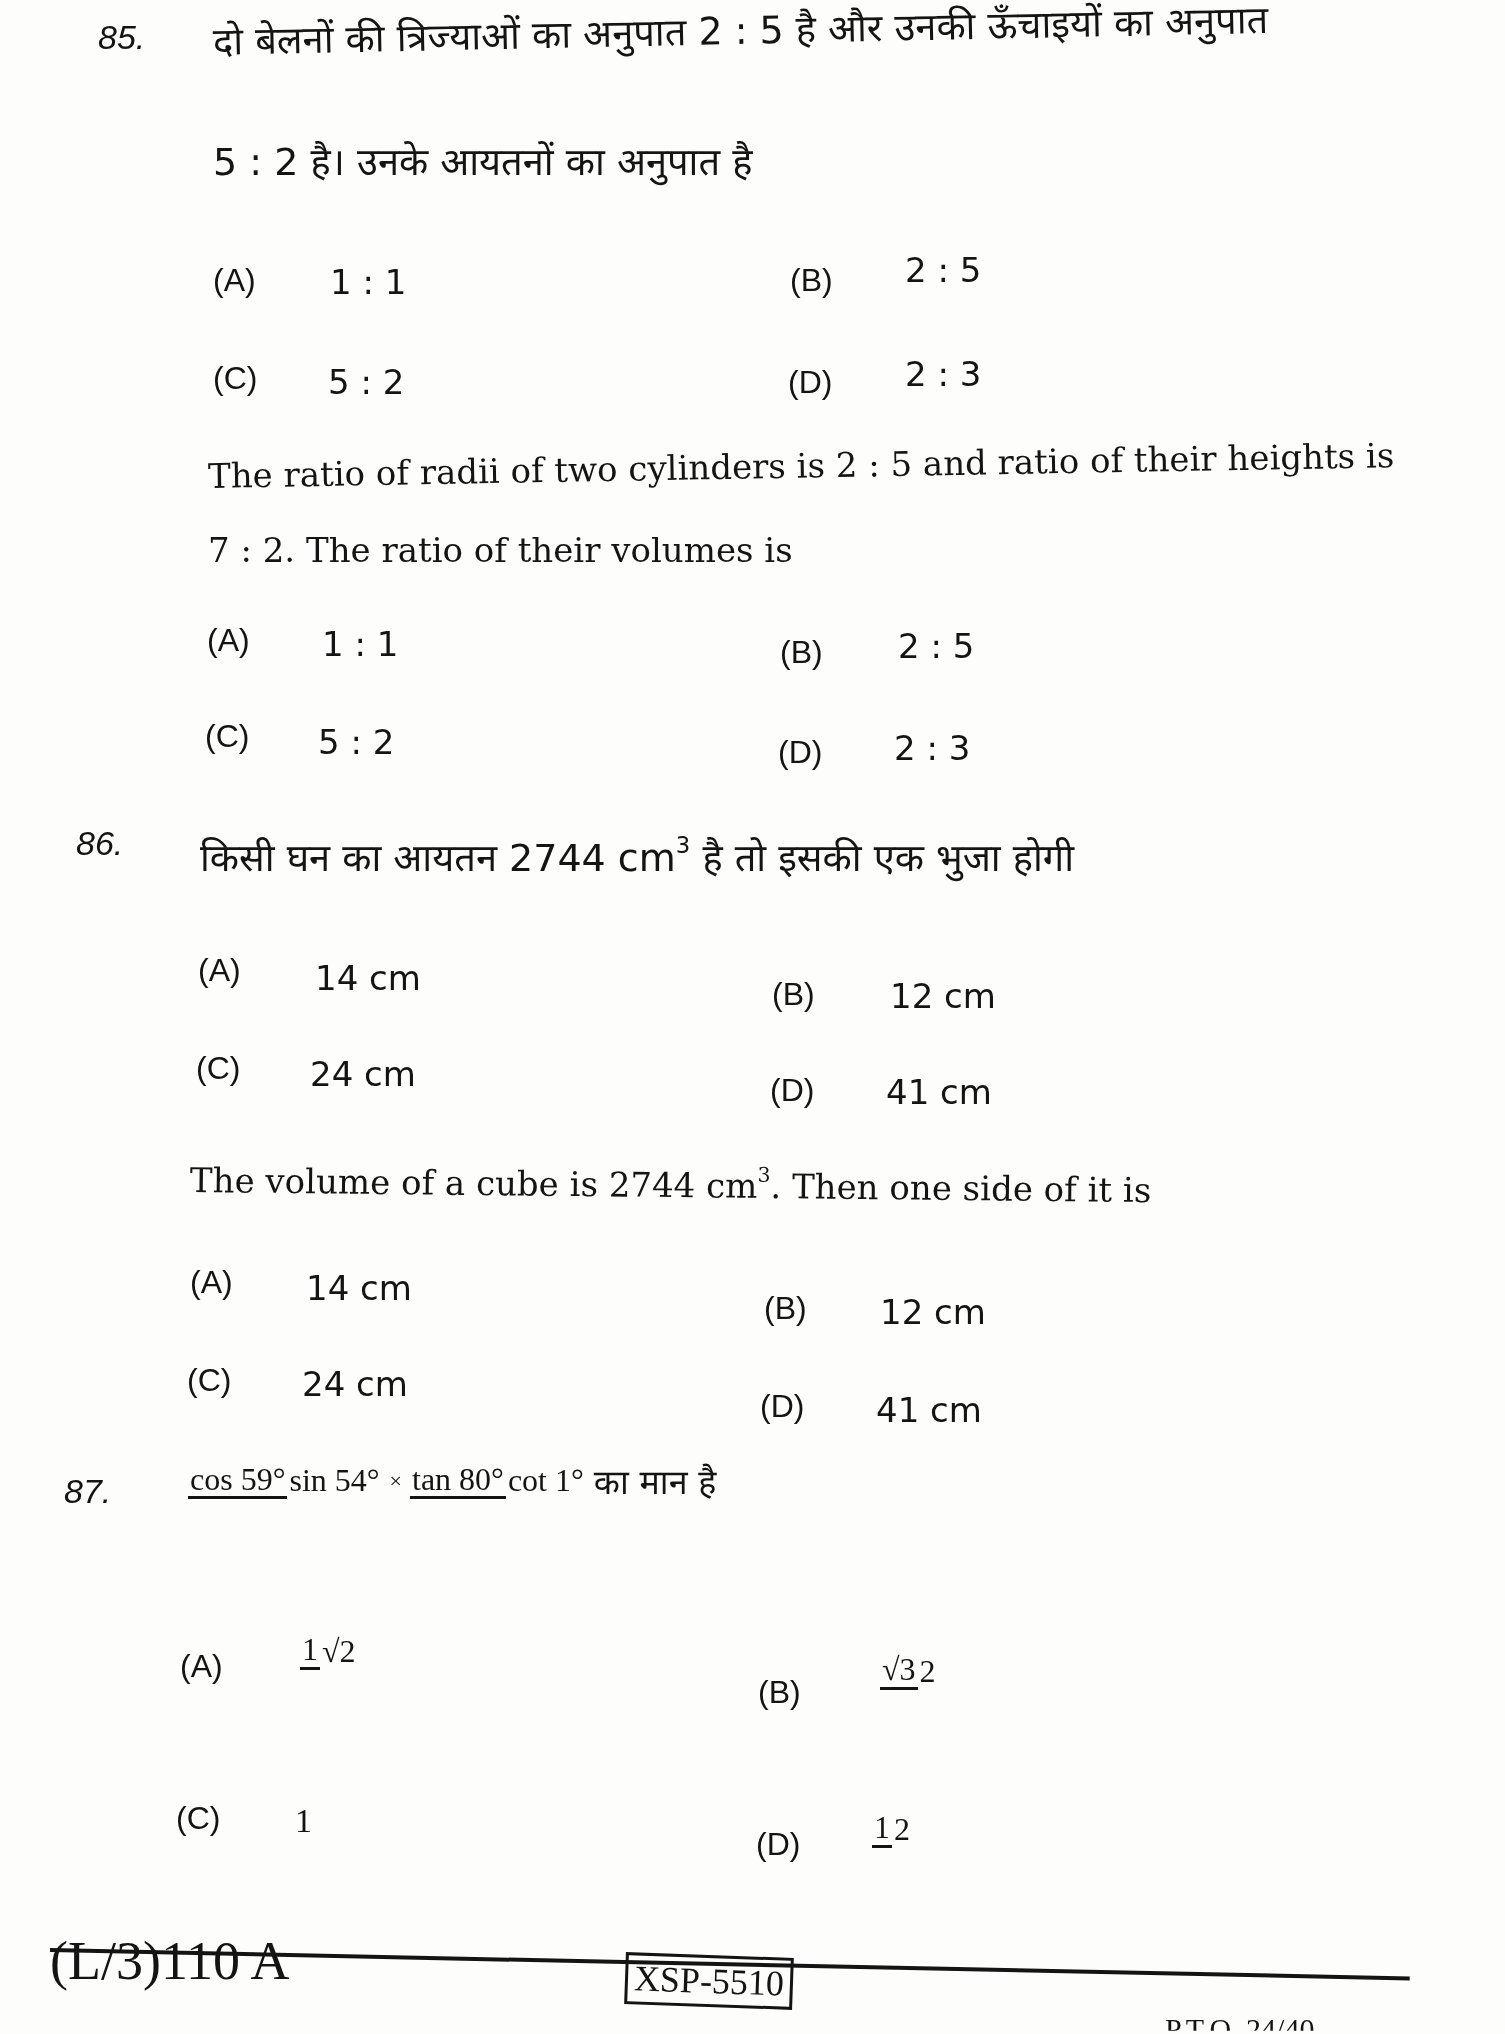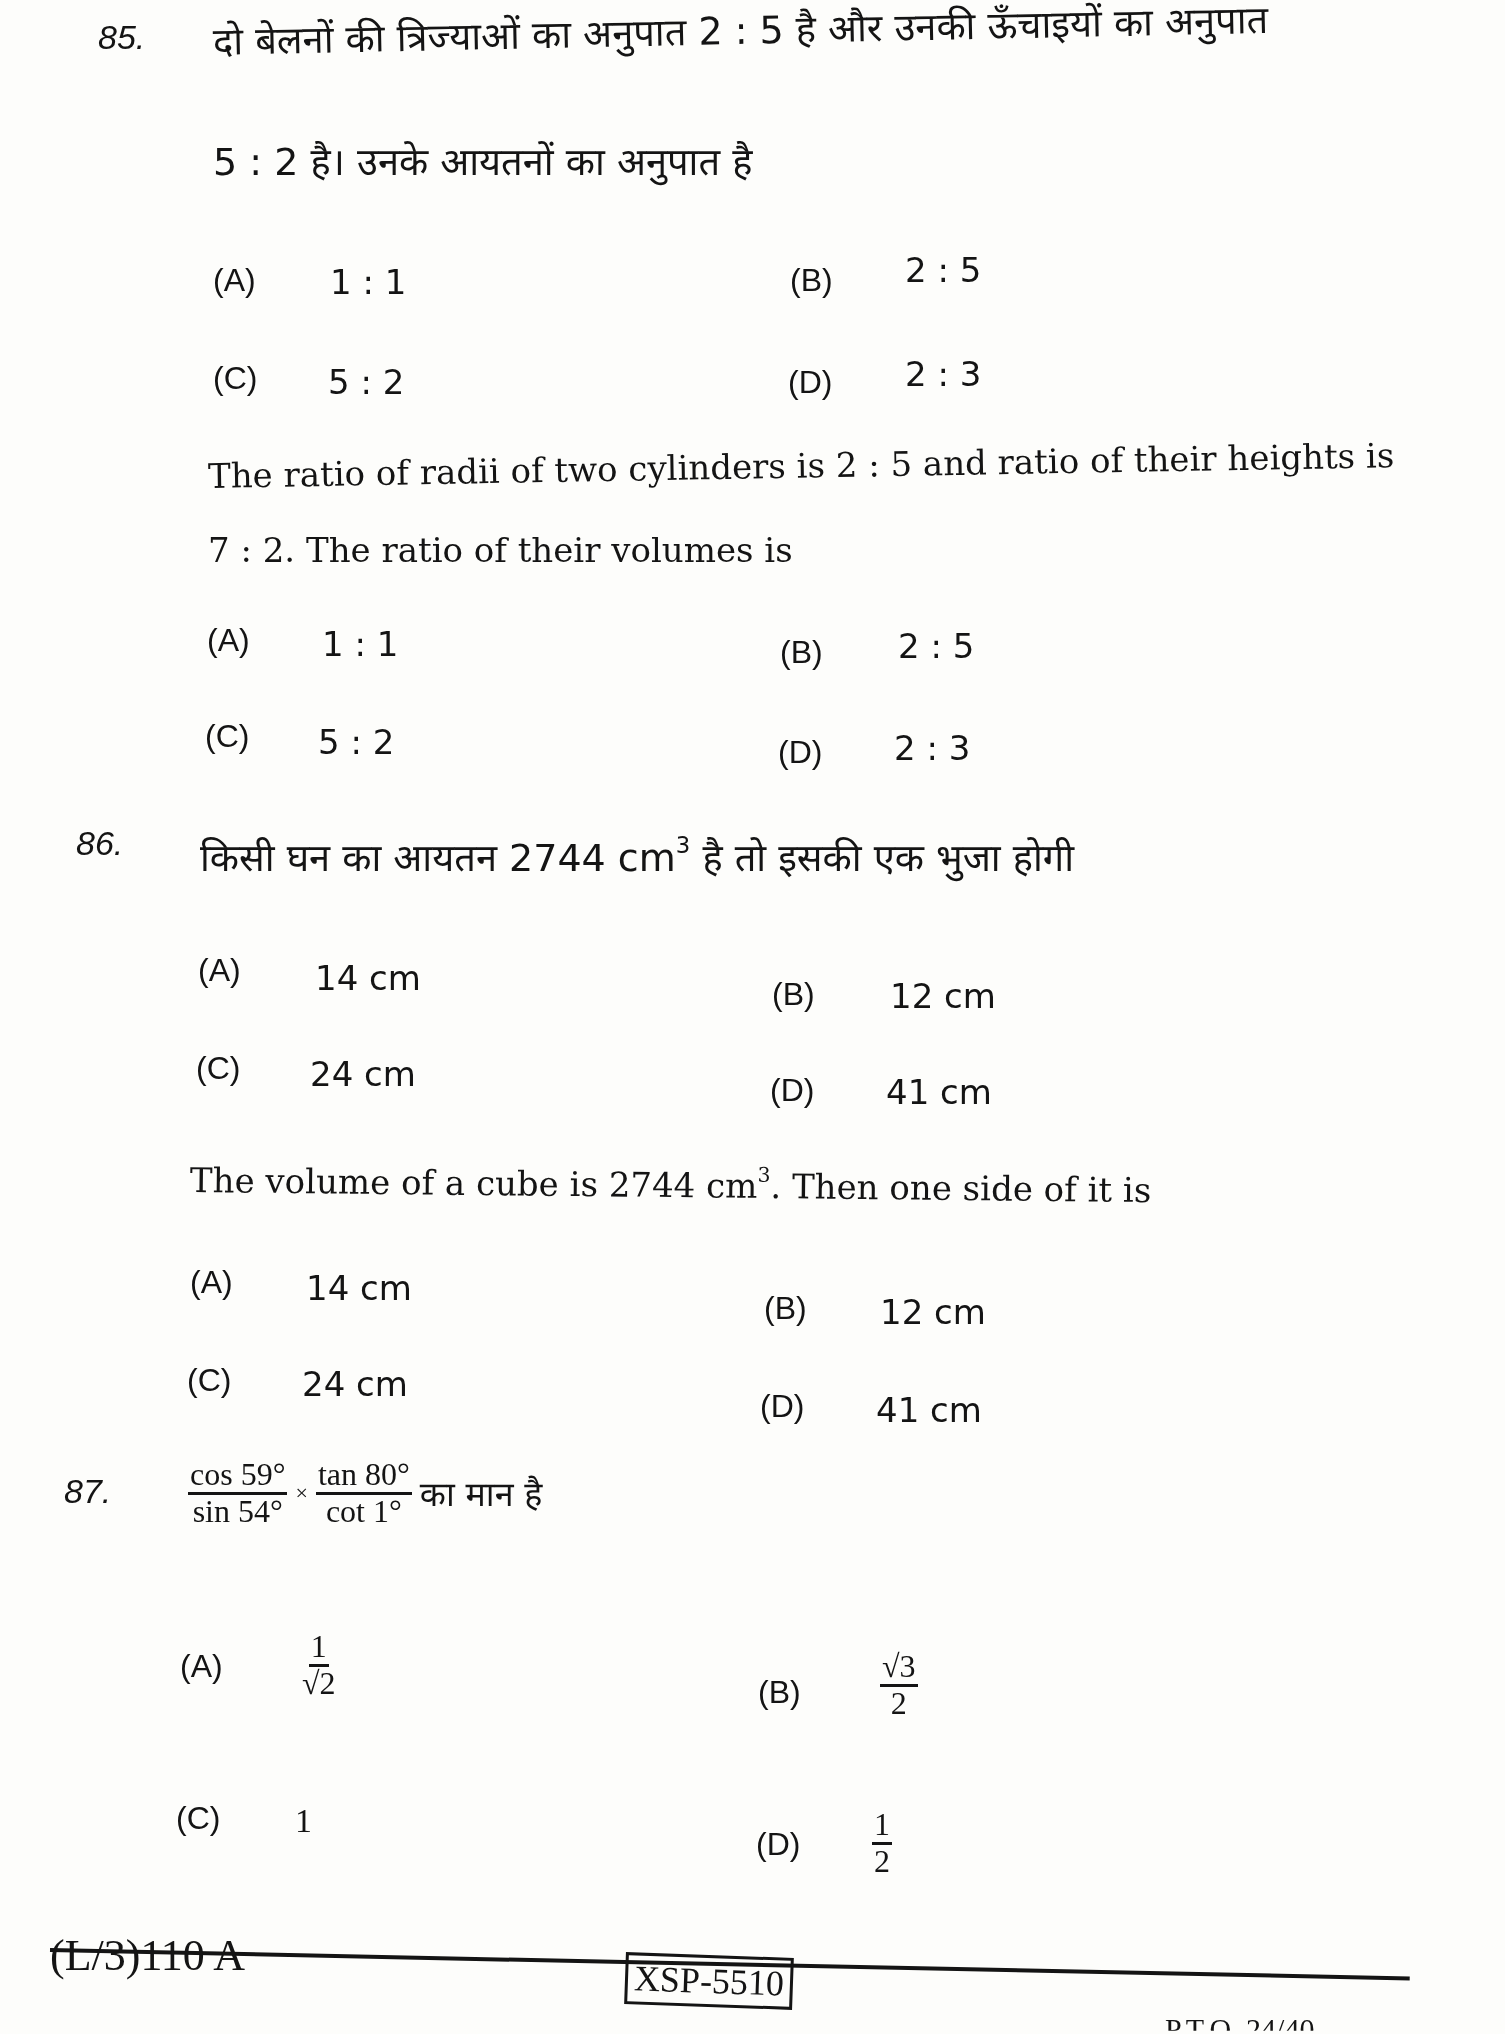--- a/index.html
+++ b/index.html
@@ -17,21 +17,21 @@
     }
     .abs { position: absolute; white-space: nowrap; }
     .qnum { font-size: 34px; font-family: "Liberation Sans", sans-serif; font-style: italic; }
     .hindi { font-size: 38px; font-family: "DejaVu Sans", sans-serif; }
     .eng { font-size: 34px; font-family: "DejaVu Serif", serif; }
     .opt-label { font-size: 32px; font-family: "Liberation Sans", sans-serif; }
     .opt-val { font-size: 34px; font-family: "DejaVu Sans", sans-serif; }
     sup { font-size: 0.6em; vertical-align: 0.8em; line-height: 0; }
     .frac {
       display: inline-flex;
-      flex-direction: column;
+      flex-direction: row;
       align-items: center;
       vertical-align: middle;
       line-height: 1.05;
     }
     .frac .num { border-bottom: 3px solid #141414; padding: 0 2px; }
     .frac .den { padding: 0 2px; }
     .footer-rule {
       position: absolute;
       left: 50px;
       top: 1948px;
@@ -41,21 +41,21 @@
       transform: rotate(1.2deg);
       transform-origin: left center;
     }
     .code-box {
       border: 3px solid #141414;
       padding: 2px 6px;
       transform: rotate(2deg);
       font-family: "Liberation Serif", serif;
       font-size: 36px;
     }
-    .footer-left { font-family: "Liberation Serif", serif; font-size: 44px; }
+    .footer-left { font-family: "Liberation Serif", serif; font-size: 54px; }
     .page-ref {
       font-family: "Liberation Serif", serif;
       font-size: 30px;
       clip-path: inset(0 0 45% 0);
     }
   </style>
 </head>
 <body>
 
 <div class="abs qnum" style="left:98px; top:18px;">85.</div>

